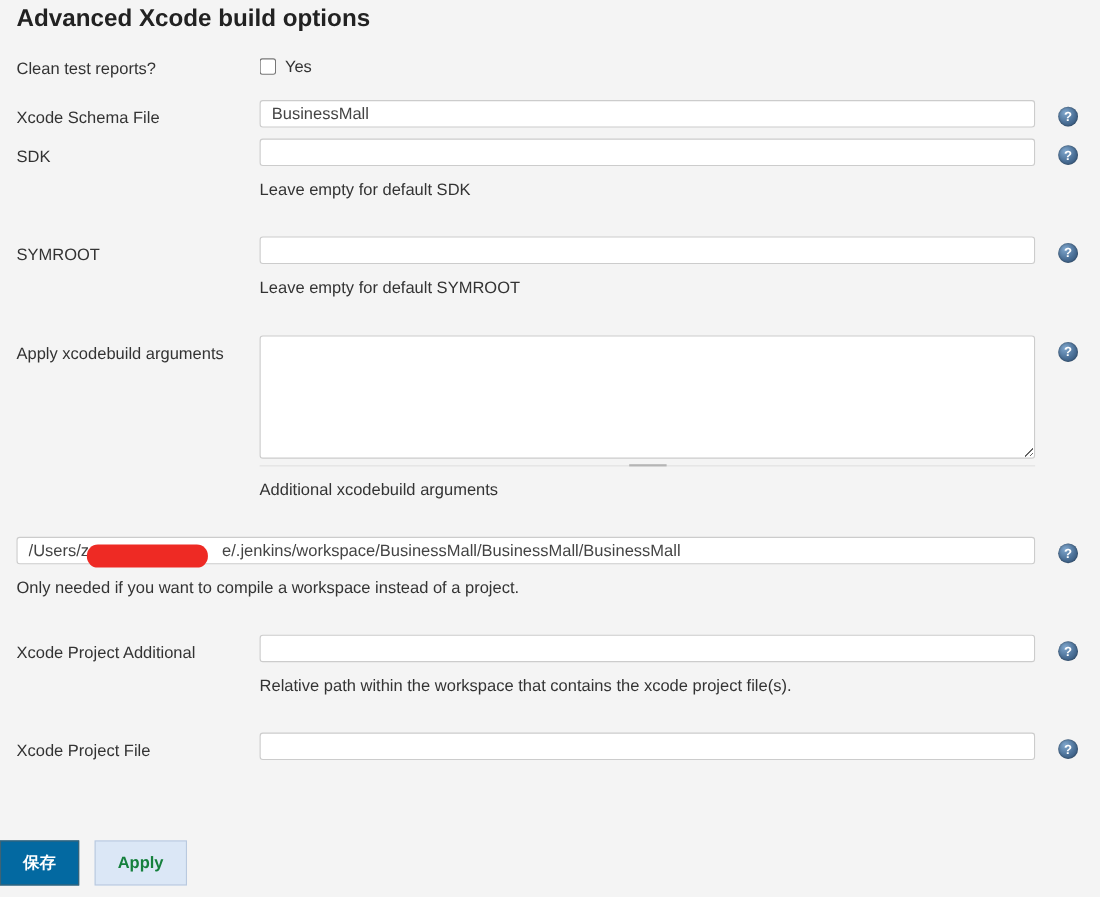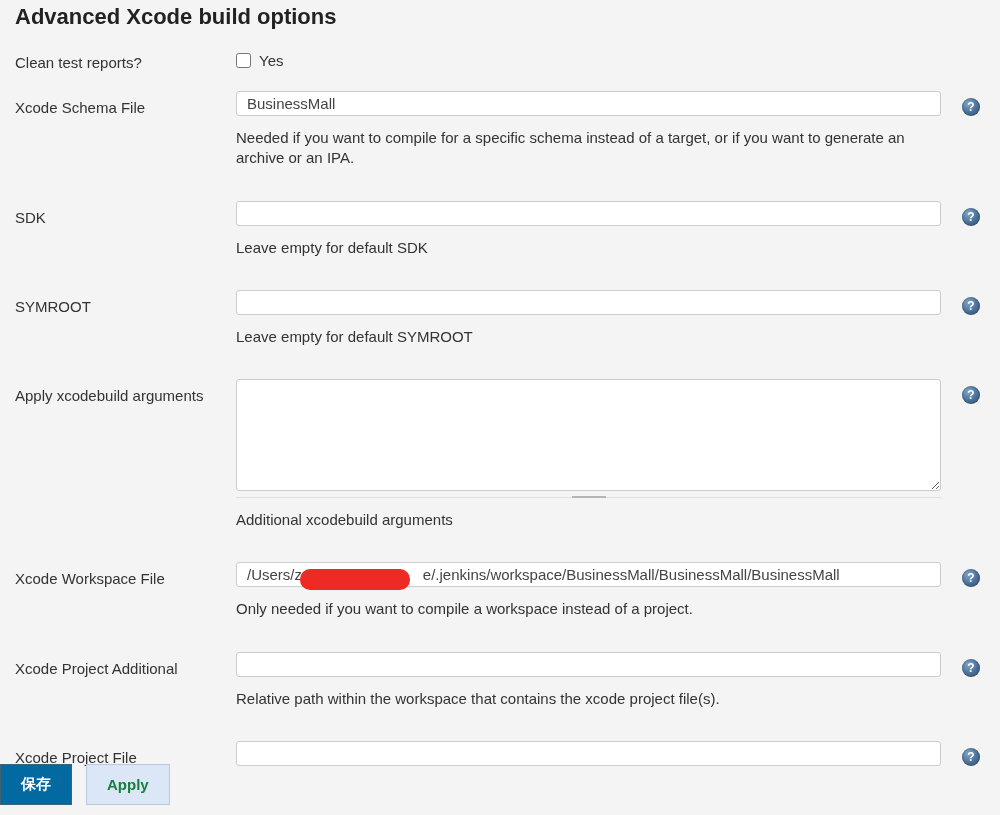--- a/index.html
+++ b/index.html
@@ -170,21 +170,20 @@
       </div>
       <div class="helper-text" style="margin-bottom:6px;"></div>
     </div>
     <div class="help-col"></div>
   </div>
 
   <div class="row">
     <div class="label-col">Xcode Schema File</div>
     <div class="field-col">
       <input class="text-input" type="text" value="BusinessMall" style="">
-      <div class="helper-text">Needed if you want to compile for a specific schema instead of a target, or if you want to generate an archive or an IPA.</div>
     </div>
     <div class="help-col"><span class="help-icon">?</span></div>
   </div>
 
   <div class="row">
     <div class="label-col">SDK</div>
     <div class="field-col">
       <input class="text-input" type="text" value="" style="">
       <div class="helper-text">Leave empty for default SDK</div>
     </div>
@@ -204,21 +203,20 @@
     <div class="label-col">Apply xcodebuild arguments</div>
     <div class="field-col">
       <textarea class="text-input" style=""></textarea>
       <div class="ta-footer"></div>
       <div class="helper-text">Additional xcodebuild arguments</div>
     </div>
     <div class="help-col"><span class="help-icon">?</span></div>
   </div>
 
   <div class="row">
-    <div class="label-col">Xcode Workspace File</div>
     <div class="field-col">
       <div class="redaction-wrap">
         <input class="text-input" type="text" value="/Users/z                             e/.jenkins/workspace/BusinessMall/BusinessMall/BusinessMall" style="">
         <div class="redaction"></div>
       </div>
       <div class="helper-text">Only needed if you want to compile a workspace instead of a project.</div>
     </div>
     <div class="help-col"><span class="help-icon">?</span></div>
   </div>
 

